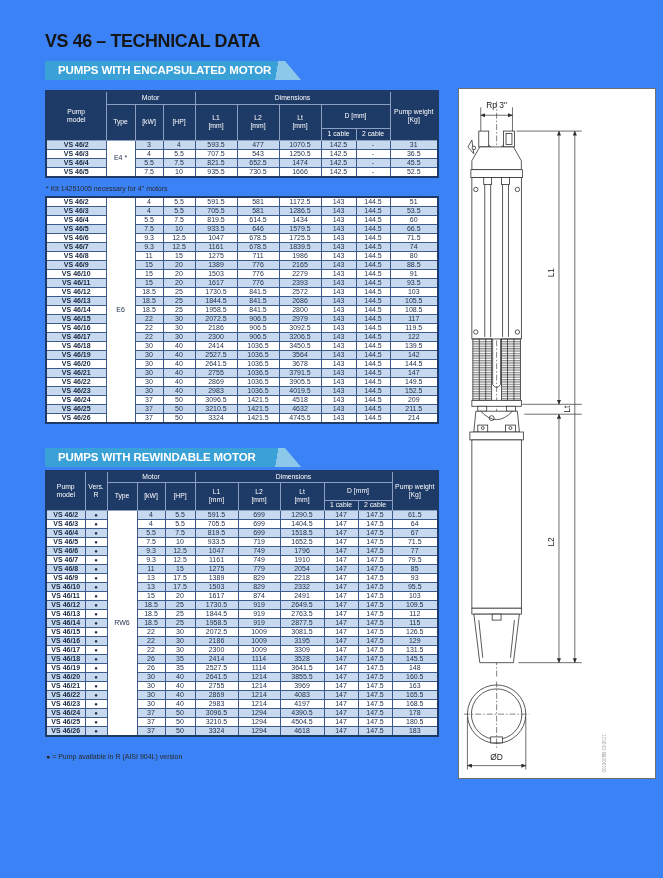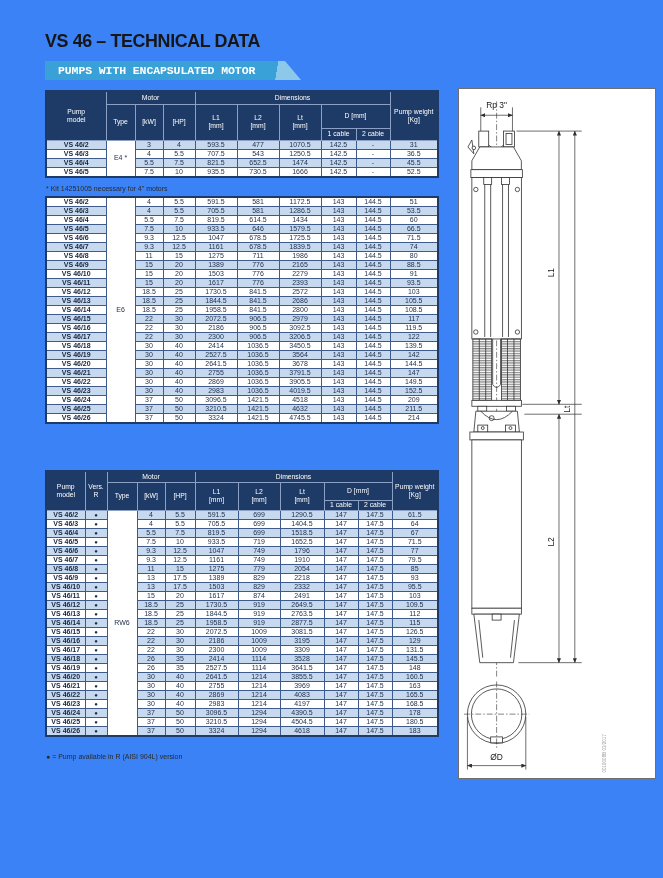--- a/index.html
+++ b/index.html
@@ -16,21 +16,21 @@
     white-space:nowrap;
   }
   .banner {
     position:absolute; left:45px; width:256px; height:19px;
     background:linear-gradient(100deg, #3aa1d8 90%, #8cc8ea 90%);
     clip-path:polygon(0 0, calc(100% - 16px) 0, 100% 100%, 0 100%);
     color:#ffffff; font-weight:bold; font-size:11.5px;
     line-height:19px; padding-left:13px;
     letter-spacing:-0.1px; white-space:nowrap;
   }
-  #banner-1 { top:61px;font-family:Liberation Mono, monospace; }
+  #banner-1 { top:61px; }
   #banner-2 { top:448px; }
 
   table.dtable {
     position:absolute; left:45px; border-collapse:collapse; table-layout:fixed;
     background:#fff; border:2px solid #1e3a66;
   }
   .dtable th, .dtable td {
     border:1px solid #3d5a8a; text-align:center; vertical-align:middle;
     overflow:hidden; padding:0;
   }
@@ -462,20 +462,21 @@
           <td class="num">3324</td>
           <td class="num">1421.5</td>
           <td class="num">4745.5</td>
           <td class="num">143</td>
           <td class="num">144.5</td>
           <td class="num">214</td>
         </tr>
       </tbody>
   </table>
 
+  <div class="banner" id="banner-2">PUMPS WITH REWINDABLE MOTOR</div>
 
   <table class="dtable" id="t3">
     <colgroup>
       <col style="width:39px">
         <col style="width:22px">
         <col style="width:30px">
         <col style="width:28px">
         <col style="width:30px">
       <col style="width:43px">
         <col style="width:42px">

